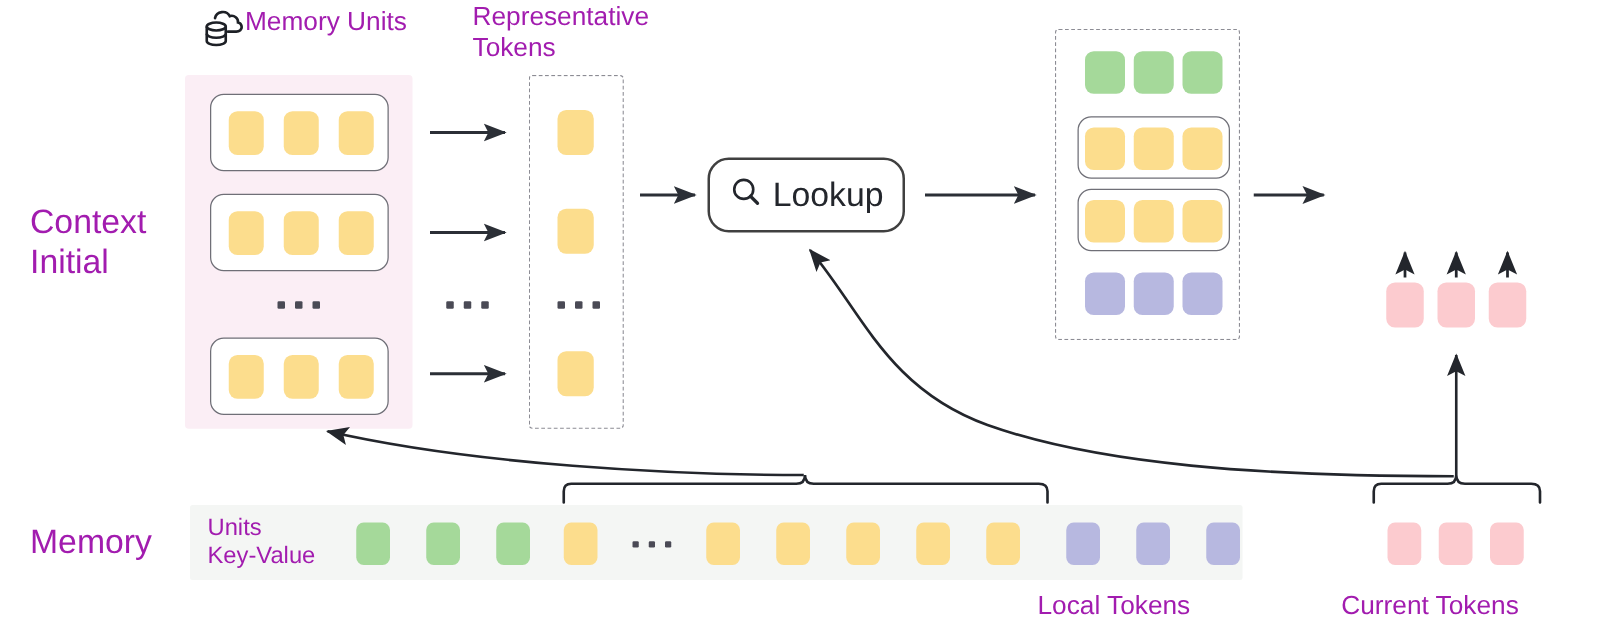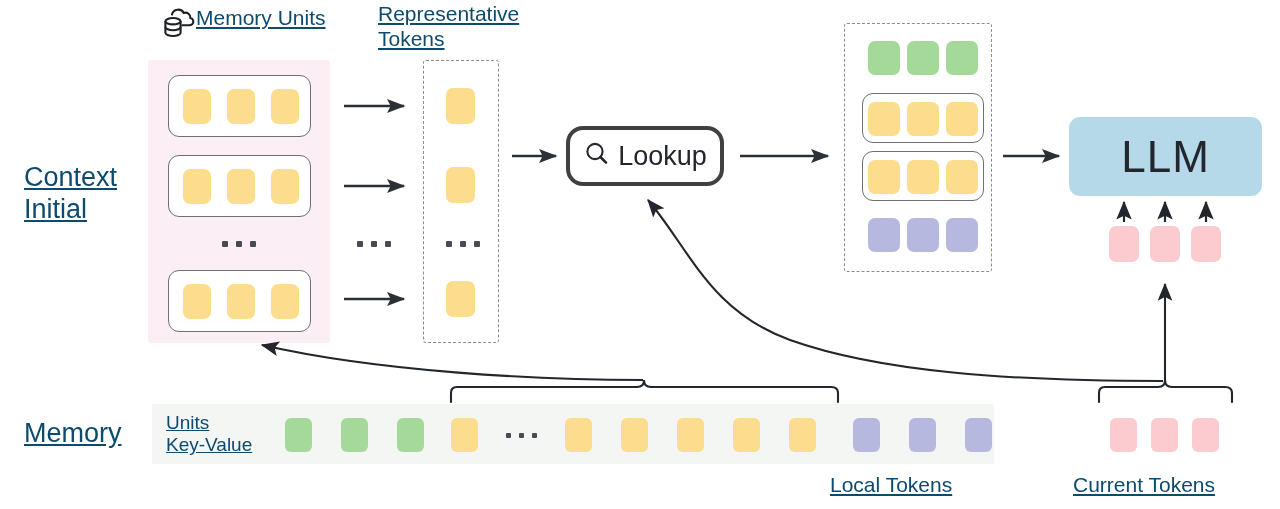--- a/index.html
+++ b/index.html
@@ -13,24 +13,23 @@
     width:1280px;
     height:509px;
     overflow:hidden;
     background:#ffffff;
   }
   .abs{position:absolute;}
 
   
   .lbl{
     position:absolute;
-    color:#0c4a6e;
+    color:#a21caf;
     line-height:1.18;
     white-space:pre-line;
-    text-decoration:underline;
   }
   .lbl-xl{font-size:27px;}
   .lbl-lg{font-size:21px;}
   .lbl-md{font-size:19px;}
   .lbl-center{}
 
   
   .tok{
     position:absolute;
     border-radius:6px;
@@ -57,21 +56,21 @@
     box-sizing:border-box;
     background:transparent;
   }
   .inputstrip{
     position:absolute;
     background:#f4f6f4;
     border-radius:2px;
   }
   .lookup{
     position:absolute;
-    border:4px solid #404040;
+    border:2px solid #404040;
     border-radius:17px;
     background:#ffffff;
     box-sizing:border-box;
     display:flex;
     align-items:center;
     justify-content:center;
     gap:7px;
   }
   .lookup-text{font-size:27px;color:#23262c;}
   .llm{
@@ -198,23 +197,20 @@
     <span class="tok tok-sq" style="left:5px;top:8px;width:32px;height:34px;background:#fcdd8d;"></span>
     <span class="tok tok-sq" style="left:44px;top:8px;width:32px;height:34px;background:#fcdd8d;"></span>
     <span class="tok tok-sq" style="left:83px;top:8px;width:32px;height:34px;background:#fcdd8d;"></span>
   </div>
 
   <span class="tok tok-sq" style="left:868px;top:218px;width:32px;height:34px;background:#b7b8e0;"></span>
   <span class="tok tok-sq" style="left:907px;top:218px;width:32px;height:34px;background:#b7b8e0;"></span>
   <span class="tok tok-sq" style="left:946px;top:218px;width:32px;height:34px;background:#b7b8e0;"></span>
 
 
-  <div class="llm" style="left:1069px;top:117px;width:193px;height:79px;">
-    <span class="llm-text">LLM</span>
-  </div>
 
   <span class="tok tok-sq" style="left:1109px;top:226px;width:30px;height:36px;background:#fccbcf;"></span>
   <span class="tok tok-sq" style="left:1150px;top:226px;width:30px;height:36px;background:#fccbcf;"></span>
   <span class="tok tok-sq" style="left:1191px;top:226px;width:30px;height:36px;background:#fccbcf;"></span>
 
   <div class="inputstrip" style="left:152px;top:404px;width:842px;height:60px;"></div>
 
   <div class="lbl lbl-md" style="left:166px;top:412px;">Units
 Key-Value</div>
 

